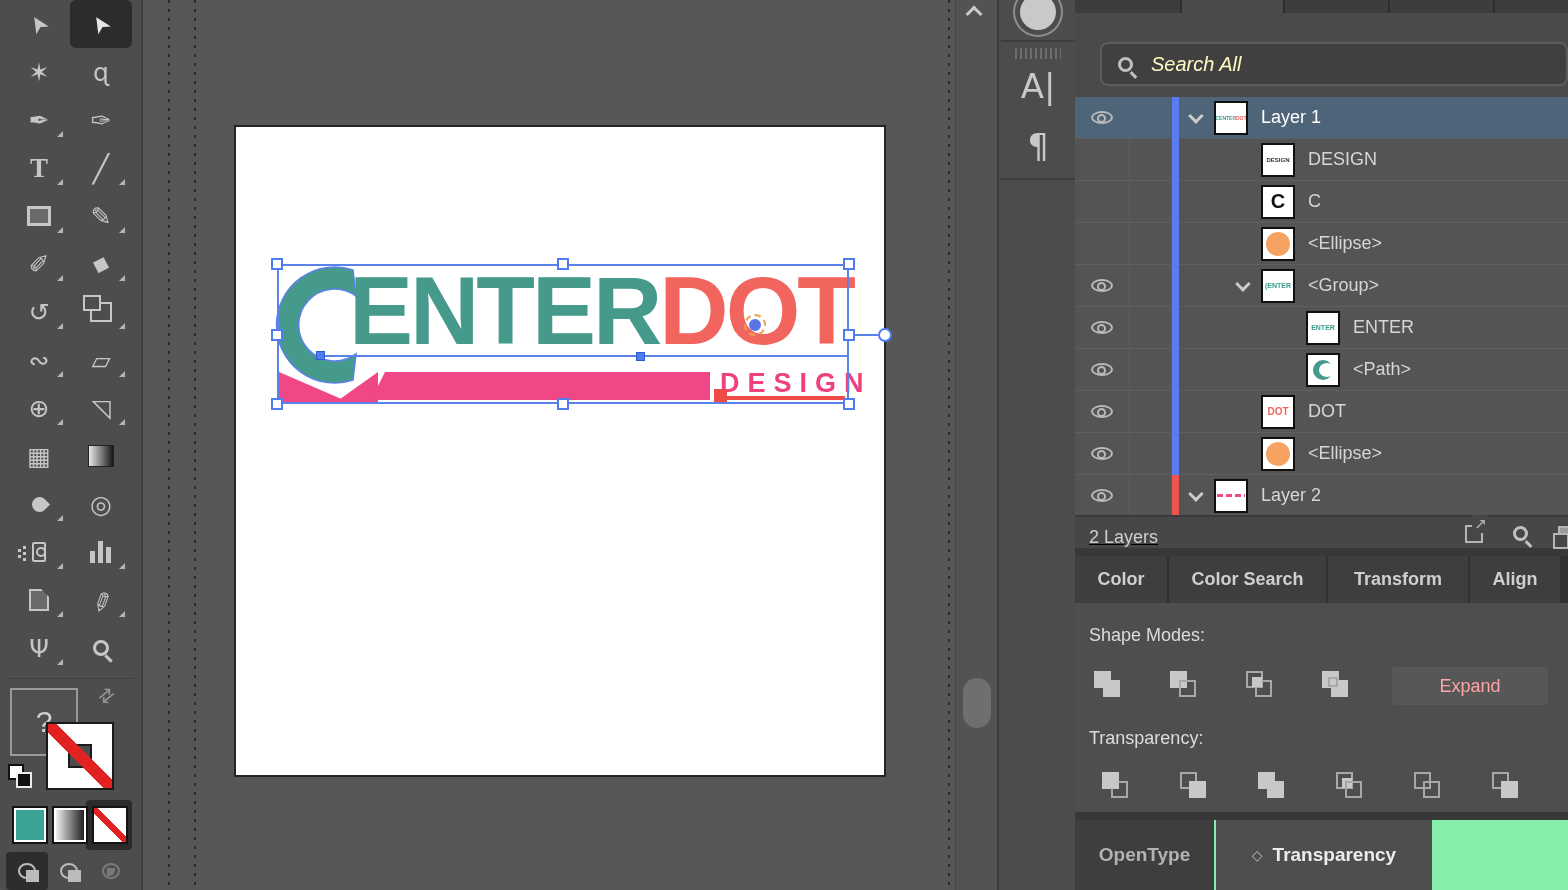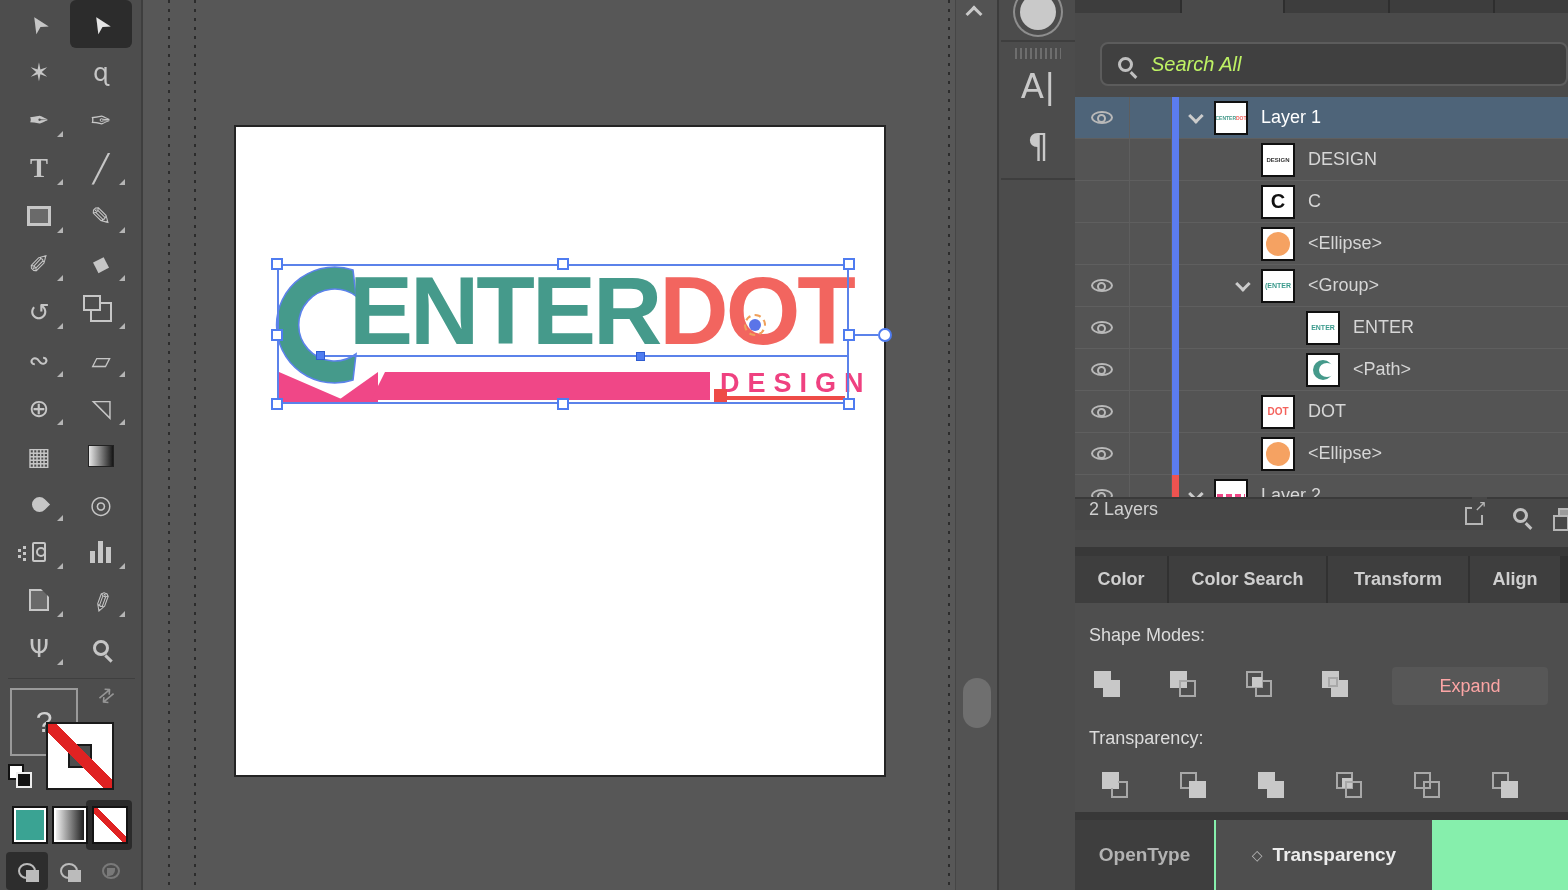--- a/index.html
+++ b/index.html
@@ -114,43 +114,43 @@
   #right-panel { left:1075px; top:0; width:493px; height:890px; background:#383838; }
   #tabstub-row { position:absolute; left:0; top:0; width:493px; height:14px; background:#2e2e2e; display:flex; gap:2px; }
   .tabstub { height:14px; background:#3d3d3d; }
   .tabstub.active { background:#4a4a4a; }
   #layers-panel { position:absolute; left:0; top:13px; width:493px; height:534px; background:#4a4a4a; }
   #search-box { position:absolute; left:25px; top:29px; width:468px; height:44px; background:#404040;
       border:2px solid #5c5c5c; border-radius:8px; display:flex; align-items:center; cursor:text; }
   .mag { width:15px; height:15px; border:3px solid #c0c0c0; border-radius:50%; position:relative; flex:none; }
   .mag::after { content:""; position:absolute; width:3px; height:8px; background:#c0c0c0; left:11px; top:11px; transform:rotate(-45deg); }
   #search-box .mag { margin-left:16px; }
-  #search-text { font-style:italic; color:#bef264; font-size:20px; margin-left:18px; }
+  #search-text { font-style:italic; color:#fef9c3; font-size:20px; margin-left:18px; }
 
   #layers-rows { position:absolute; left:0; top:84px; width:493px; }
   .lrow { position:relative; width:493px; height:42px; background:#545454; border-bottom:1px solid #5f5f5f;
       display:flex; align-items:center; cursor:pointer; }
   .lrow.selected { background:#4e6479; }
   .cell-eye { width:55px; flex:none; display:flex; justify-content:center; border-right:1px solid #5e5e5e; height:100%; align-items:center; }
   .cell-lock { width:42px; flex:none; height:100%; border-right:1px solid #5e5e5e; }
   .eye { width:22px; height:13px; border:2px solid #b9b9b9; border-radius:50%; position:relative; }
   .eye::after { content:""; position:absolute; left:4px; top:1px; width:5px; height:5px; border:2px solid #b9b9b9; border-radius:50%; }
   .lbar { width:7px; height:42px; flex:none; margin-right:10px; }
   .chev { width:11px; height:11px; border-right:3px solid #ccc; border-bottom:3px solid #ccc; transform:rotate(45deg) translateY(-2px); flex:none; margin-right:14px; }
   .thumb { width:34px; height:34px; background:#fff; border:2px solid #101010; flex:none; margin-right:13px;
       display:flex; align-items:center; justify-content:center; overflow:hidden; font-weight:bold; }
   .llabel { color:#d6d6d6; font-size:18px; }
   .lrow.selected .llabel { color:#fff; }
   .th-circle { width:24px; height:24px; border-radius:50%; }
   .th-crescent { width:20px; height:20px; border-radius:50%; position:relative; }
   .th-crescent::after { content:""; position:absolute; left:6px; top:3px; width:16px; height:14px; background:#fff; border-radius:50%; }
   .th-dash { width:28px; height:3px; background:repeating-linear-gradient(90deg,#f04787 0 6px, transparent 6px 9px); }
 
-  #layers-status { position:absolute; left:0; top:484px; width:493px; height:33px; background:#474747; border-top:2px solid #3a3a3a;
-      display:flex; align-items:flex-start; }
+  #layers-status { position:absolute; left:0; top:502px; width:493px; height:33px; background:#474747; border-top:2px solid #3a3a3a;
+      display:flex; align-items:flex-end;text-decoration:underline; }
   #layers-count { color:#cfcfcf; font-size:18px; margin-left:14px; }
   .st-icons { position:absolute; right:0; top:0; height:33px; display:flex; align-items:center; gap:30px; padding-right:0; }
   .exp-ico { width:18px; height:18px; border:2px solid #b5b5b5; position:relative; }
   .exp-ico::after { content:"\2197"; position:absolute; right:-6px; top:-12px; color:#b5b5b5; font-size:15px; background:#474747; padding-left:2px; }
   .sq2-ico { width:16px; height:16px; border:2px solid #b5b5b5; position:relative; background:#9b9b9b; }
   .sq2-ico::after { content:""; position:absolute; left:-7px; top:5px; width:12px; height:12px; border:2px solid #b5b5b5; background:#474747; }
 
   
   #pf-tabs { position:absolute; left:0; top:556px; width:493px; height:47px; display:flex; gap:2px; background:#313131; }
   .pf-tab { background:#3e3e3e; color:#cfcfcf; font-weight:bold; font-size:18px; display:flex; align-items:center; justify-content:center; cursor:pointer; }

